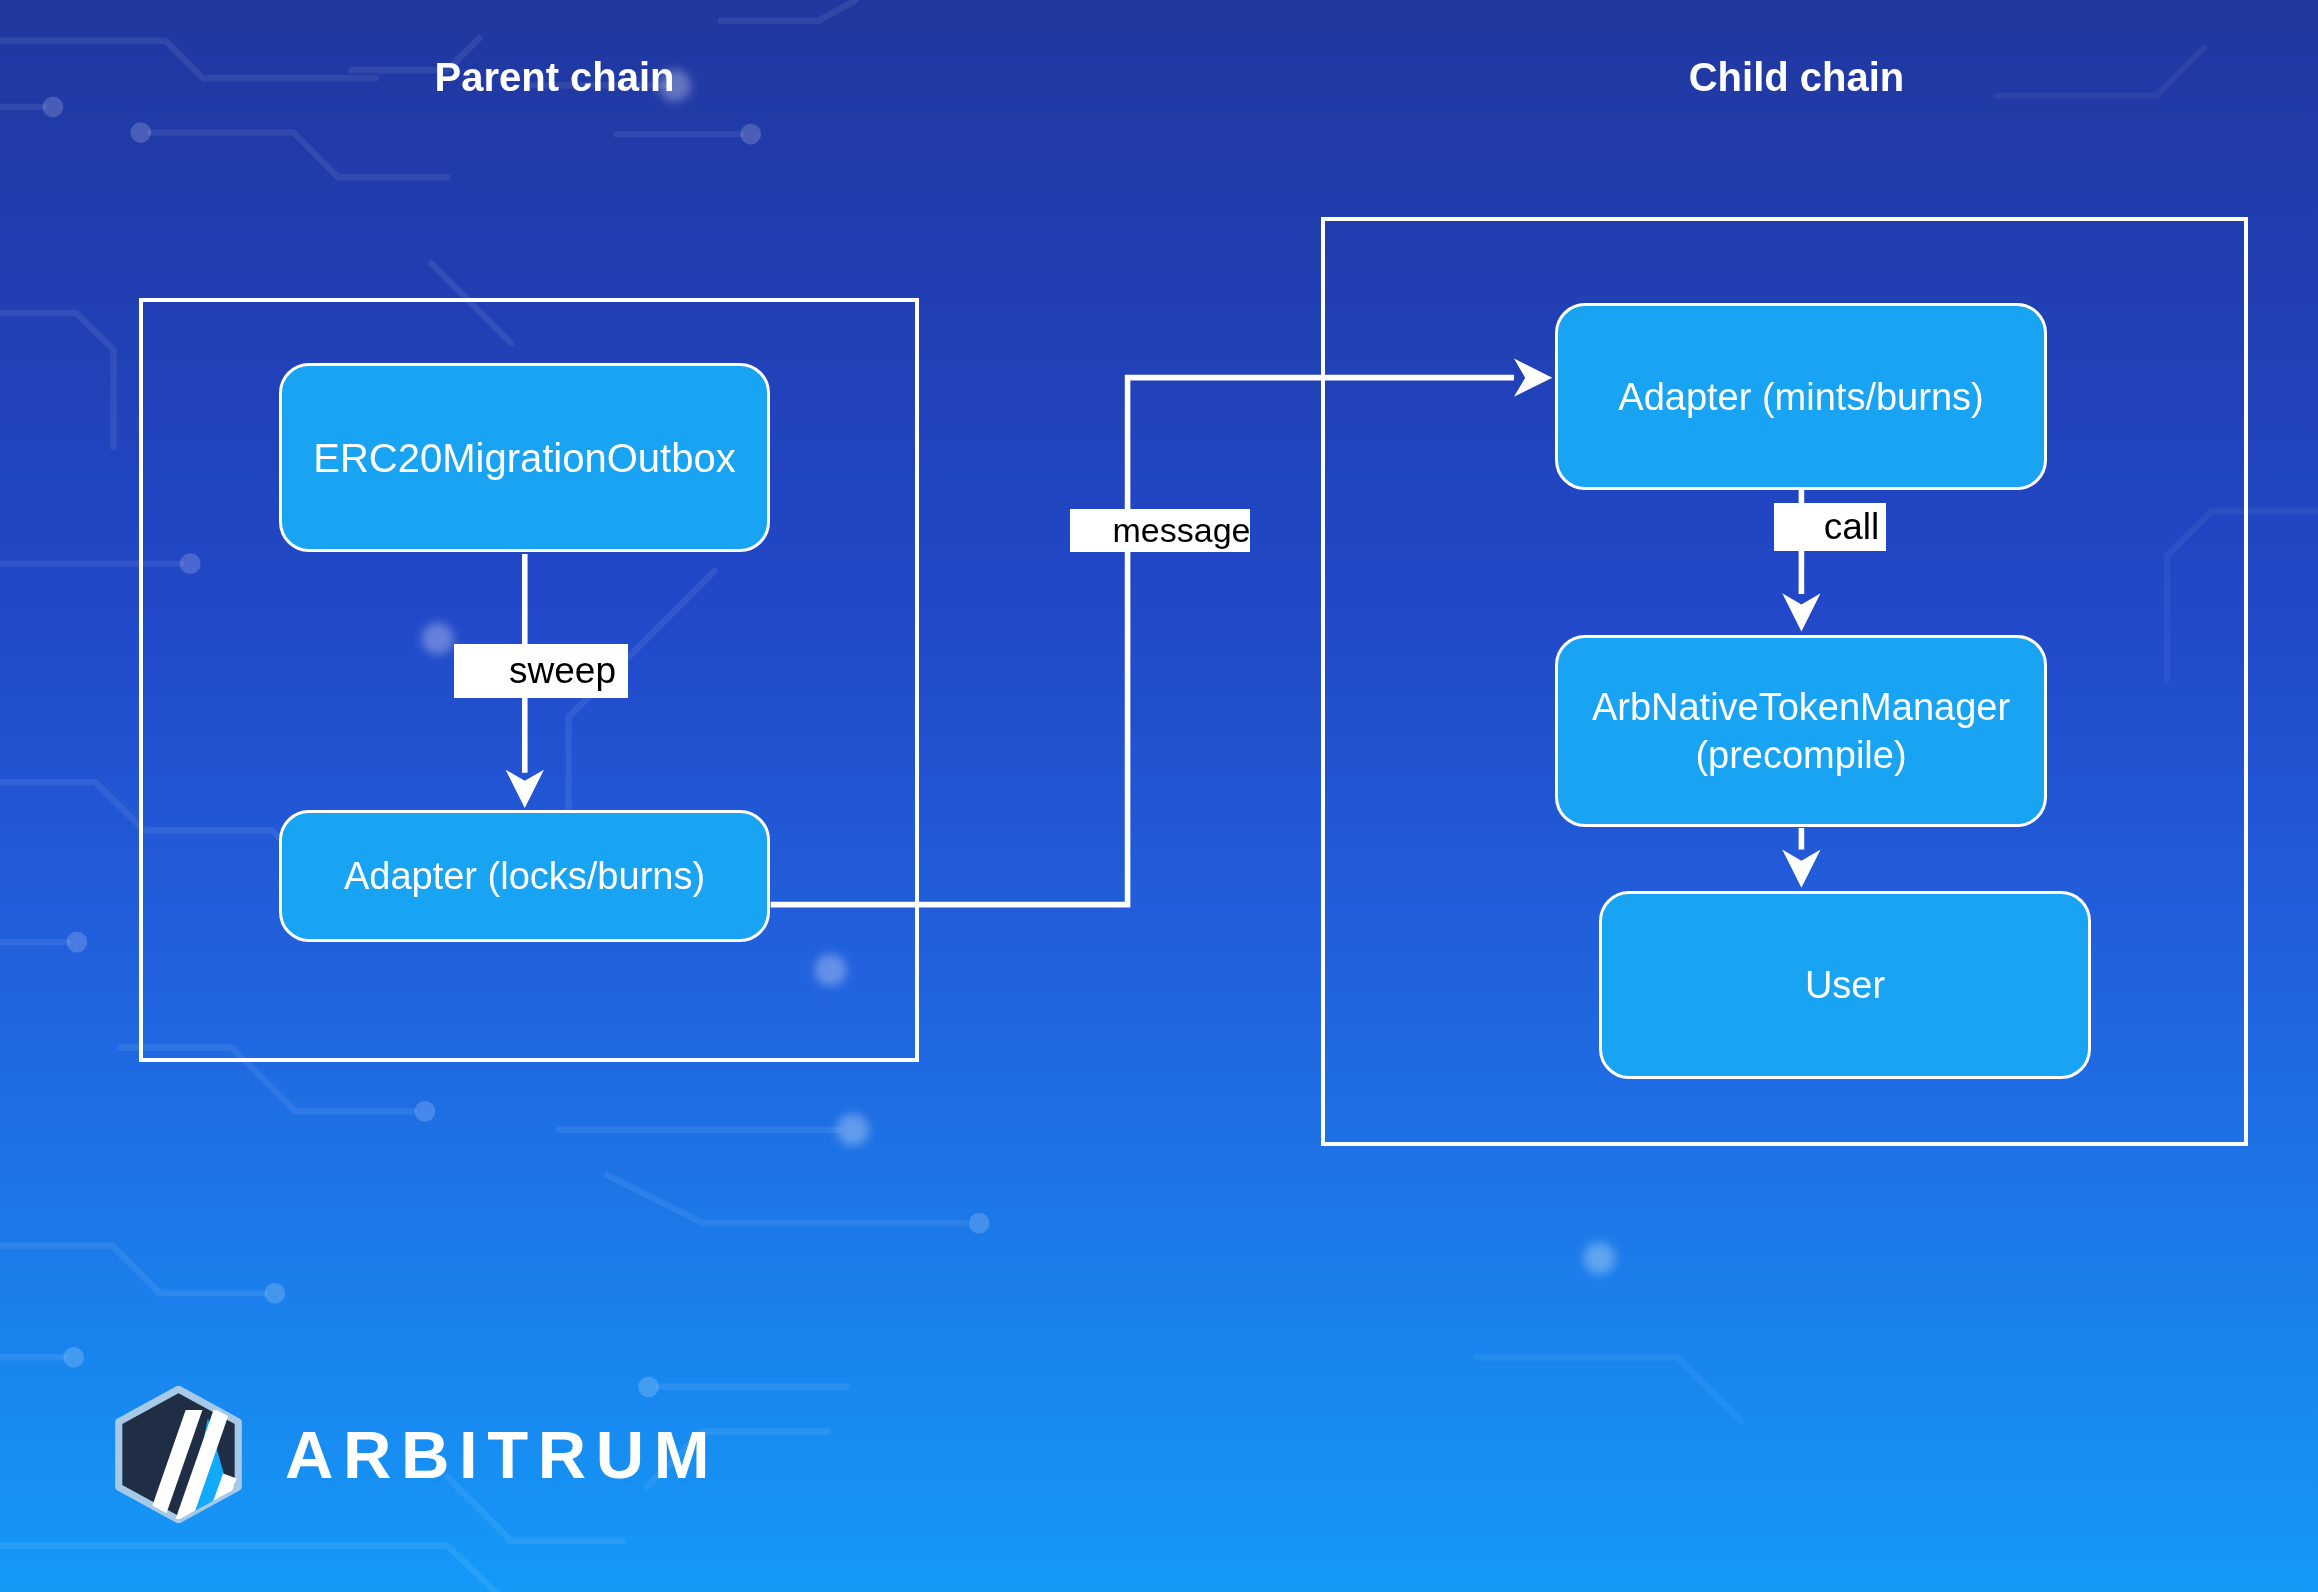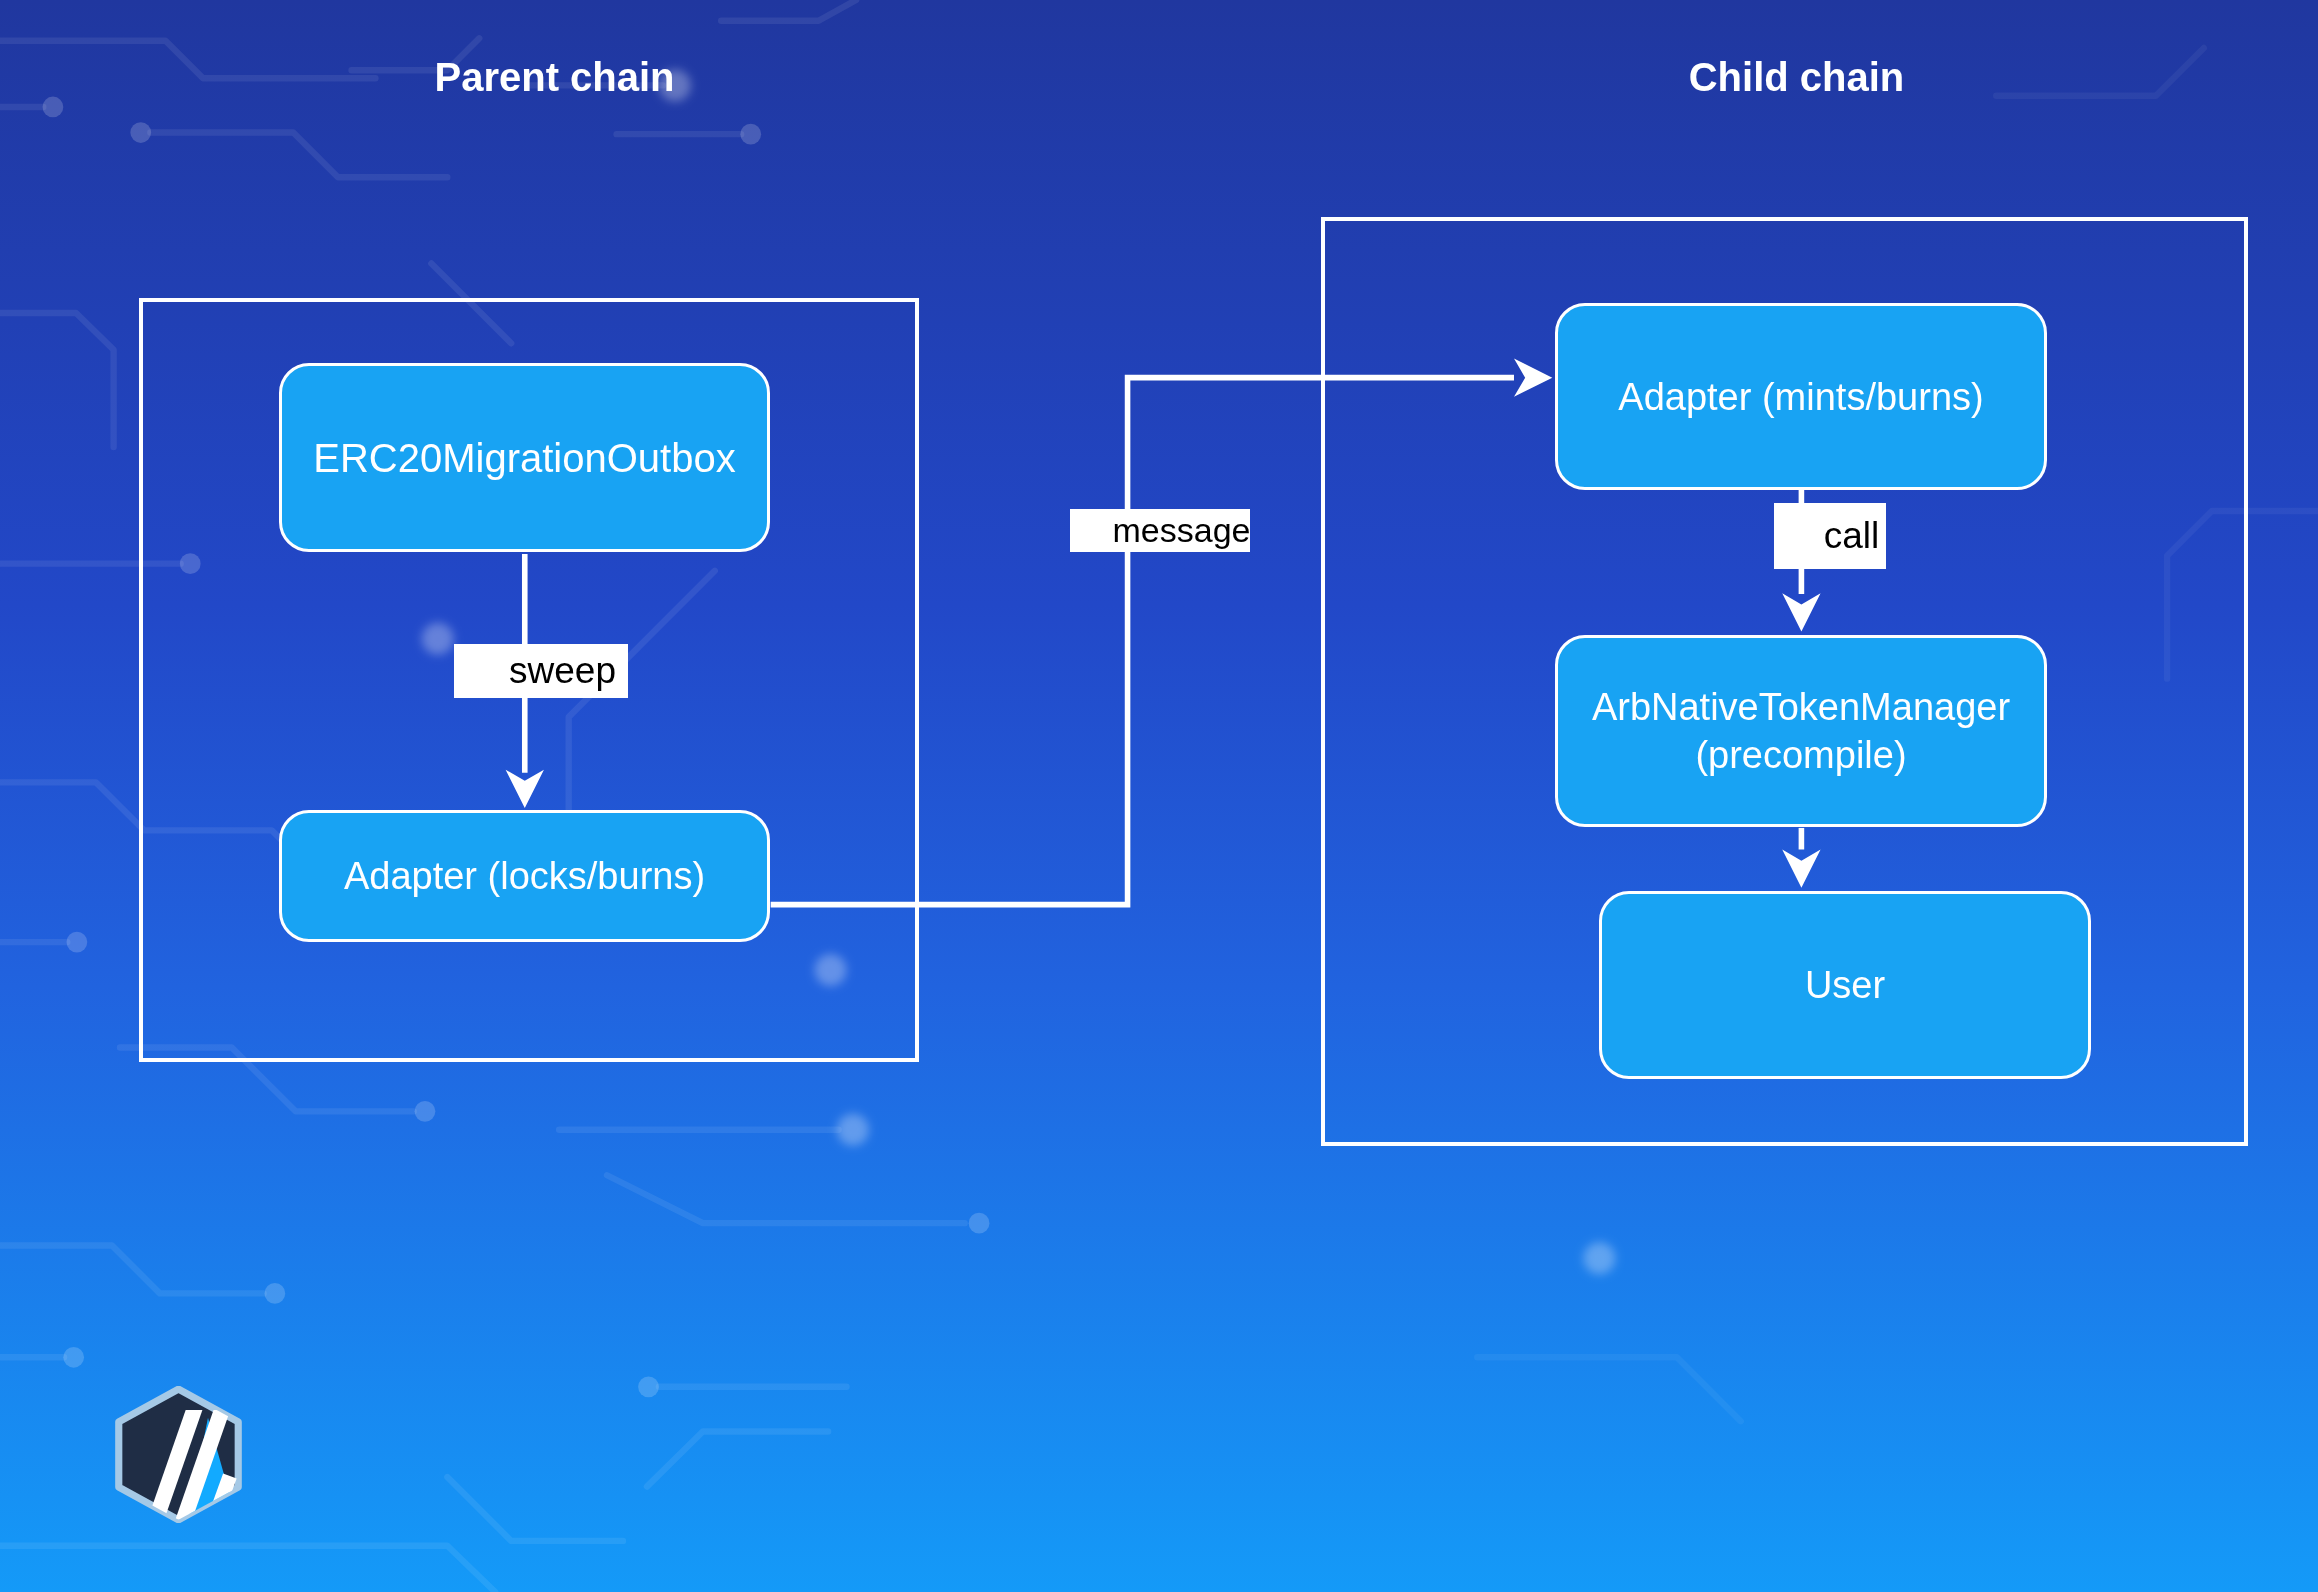--- a/index.html
+++ b/index.html
@@ -35,21 +35,21 @@
   .node-user          { left: 1555px; top: 891px; width: 492px; height: 188px; margin-left: 44px; }
 
   .edge-label {
     position: absolute; background: #FFFFFF; color: #000000;
     display: flex; align-items: center; justify-content: center;
     font-weight: 400;
     padding-left: 43px;
   }
   .edge-label-sweep   { left: 454px;  top: 644px; width: 131px; height: 54px; font-size: 37px; }
   .edge-label-message { left: 1070px; top: 509px; width: 137px; height: 43px; font-size: 34px; }
-  .edge-label-call    { left: 1774px; top: 503px; width: 69px;  height: 66px; font-size: 37px; }
+  .edge-label-call    { left: 1774px; top: 503px; width: 69px;  height: 48px; font-size: 37px; }
 
   .logo {
     position: absolute; left: 112px; top: 1386px;
     display: flex; align-items: center; gap: 40px;
   }
   .logo-wordmark {
     color: #FFFFFF; font-size: 67px; font-weight: 700;
     letter-spacing: 9.6px; line-height: 137px; white-space: nowrap;
   }
 </style>
@@ -164,16 +164,17 @@
         </clipPath>
       </defs>
       <path d="M83,4 L158,45 V127 L83,168 L8,127 V45 Z" fill="#1F2D45" stroke="#A5C9E6" stroke-width="9" stroke-linejoin="round"></path>
       <g clip-path="url(#hexclip)">
         <polygon points="120,40 154,160 96,160" fill="#12AAFF"></polygon>
         <polygon points="44,168 92,30 113,30 65,168" fill="#FFFFFF"></polygon>
         <polygon points="79,168 127,30 148,30 100,168" fill="#FFFFFF"></polygon>
         <polygon points="118,168 139,110 156,116 137,168" fill="#FFFFFF"></polygon>
       </g>
     </svg>
+    <div class="logo-wordmark">ARBITRUM</div>
   </div>
 
 </div>
 
 
 </body></html>

